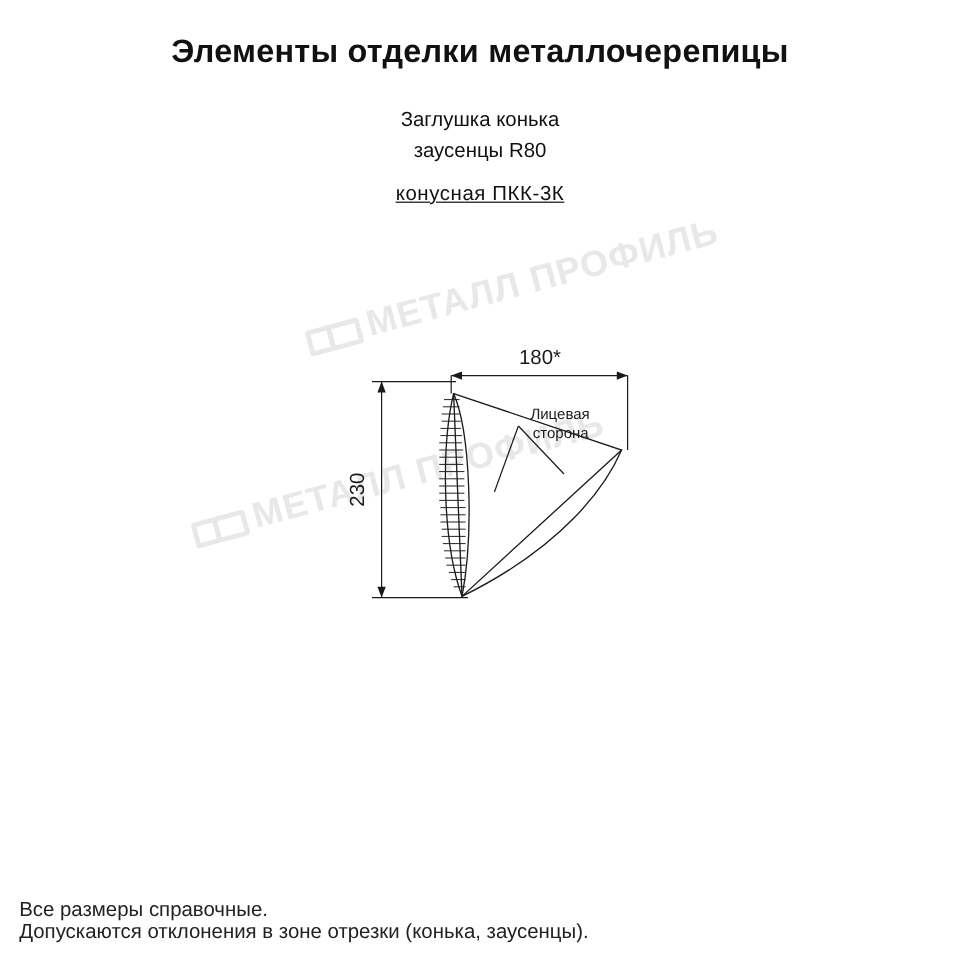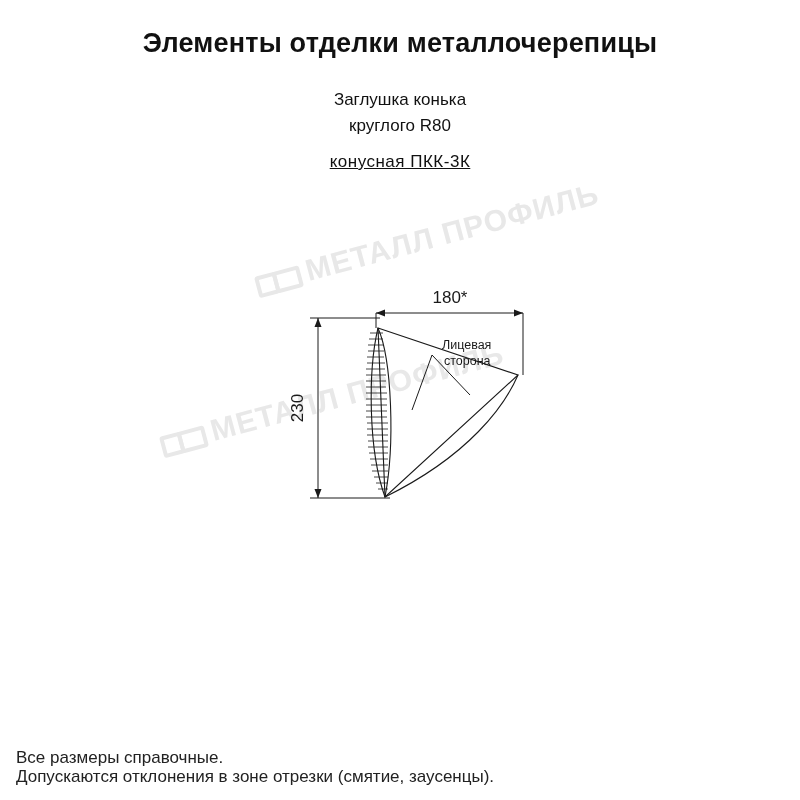--- a/index.html
+++ b/index.html
@@ -101,21 +101,21 @@
     border-radius: 3px;
   }
 </style>
 </head>
 <body>
 
 <div class="page">
 
   <div class="title">Элементы отделки металлочерепицы</div>
   <div class="subtitle l1">Заглушка конька</div>
-  <div class="subtitle l2">круглого R80</div>
+  <div class="subtitle l2">заусенцы R80</div>
   <div class="subtitle l3">конусная  ПКК-3К</div>
 
   <div class="watermark wm-a">
     <span class="wm-logo"></span><span>МЕТАЛЛ ПРОФИЛЬ</span>
   </div>
   <div class="watermark wm-b">
     <span class="wm-logo"></span><span>МЕТАЛЛ ПРОФИЛЬ</span>
   </div>
 
   <div class="drawing">
@@ -182,16 +182,16 @@
       <text x="450" y="103" font-family="Liberation Sans, sans-serif" font-size="17" text-anchor="middle" fill="#1a1a1a">180*</text>
       <text x="303" y="208" font-family="Liberation Sans, sans-serif" font-size="17" text-anchor="middle" fill="#1a1a1a" transform="rotate(-90 303 208)">230</text>
 
       <text x="442" y="149" font-family="Liberation Sans, sans-serif" font-size="12.5" fill="#1a1a1a">Лицевая</text>
       <text x="444" y="165" font-family="Liberation Sans, sans-serif" font-size="12.5" fill="#1a1a1a">сторона</text>
     </svg>
   </div>
 
   <div class="footer">
     <div>Все размеры справочные.</div>
-    <div>Допускаются отклонения в зоне отрезки (смятие, заусенцы).</div>
+    <div>Допускаются отклонения в зоне отрезки (конька, заусенцы).</div>
   </div>
 
 </div>
 
 </body></html>

